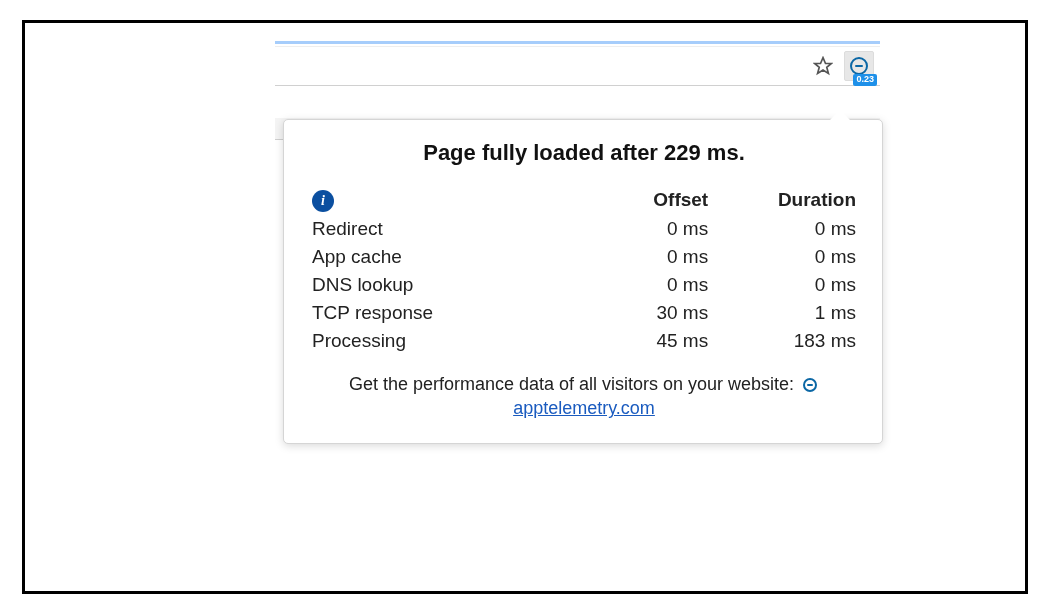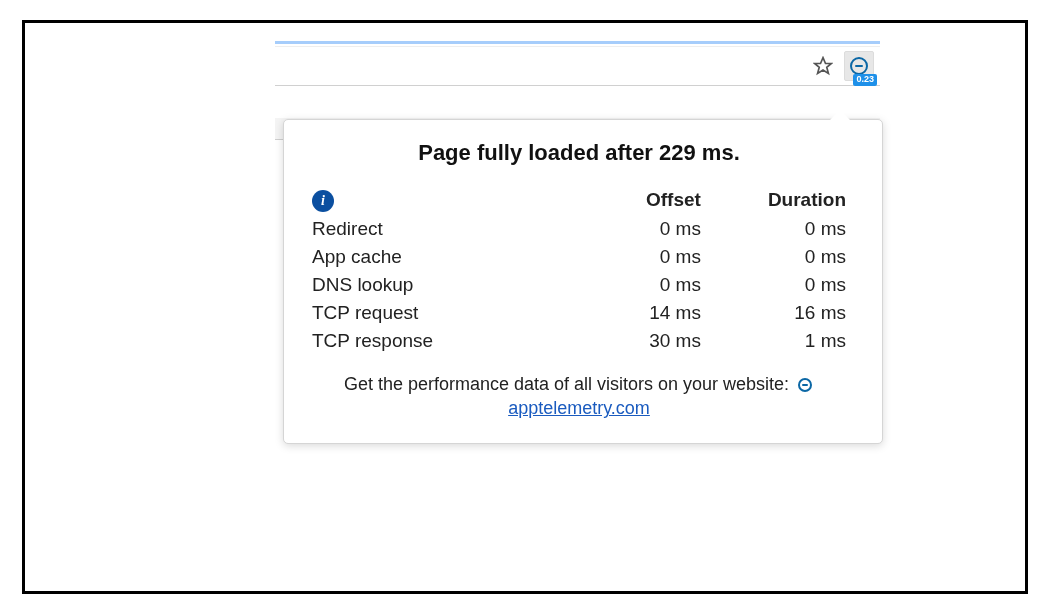--- a/index.html
+++ b/index.html
@@ -97,21 +97,21 @@
 
   .popup {
     position: absolute;
     top: 96px;
     left: 258px;
     width: 600px;
     background: #fff;
     border: 1px solid #d5d5d5;
     border-radius: 5px;
     box-shadow: 0 2px 8px rgba(0,0,0,0.15);
-    padding: 16px 34px 22px 26px;
+    padding: 16px 24px 22px 26px;
   }
   .popup::before {
     content: "";
     position: absolute;
     top: -10px;
     right: 32px;
     width: 0; height: 0;
     border-left: 10px solid transparent;
     border-right: 10px solid transparent;
     border-bottom: 10px solid #fff;
@@ -233,28 +233,28 @@
         <td class="col-label">App cache</td>
         <td class="col-offset">0 ms</td>
         <td class="col-duration">0 ms</td>
       </tr>
       <tr>
         <td class="col-label">DNS lookup</td>
         <td class="col-offset">0 ms</td>
         <td class="col-duration">0 ms</td>
       </tr>
       <tr>
-        <td class="col-label">TCP request</td>
-        <td class="col-offset">14 ms</td>
-        <td class="col-duration">16 ms</td>
-      </tr>
-      <tr>
         <td class="col-label">TCP response</td>
         <td class="col-offset">30 ms</td>
         <td class="col-duration">1 ms</td>
+      </tr>
+      <tr>
+        <td class="col-label">Processing</td>
+        <td class="col-offset">45 ms</td>
+        <td class="col-duration">183 ms</td>
       </tr>
     </tbody>
       </table>
 
     <div class="footer-text">
       <span>Get the performance data of all visitors on your website:</span>
       <span class="mini-icon"></span>
       <a href="#">apptelemetry.com</a>
     </div>
   </div>

